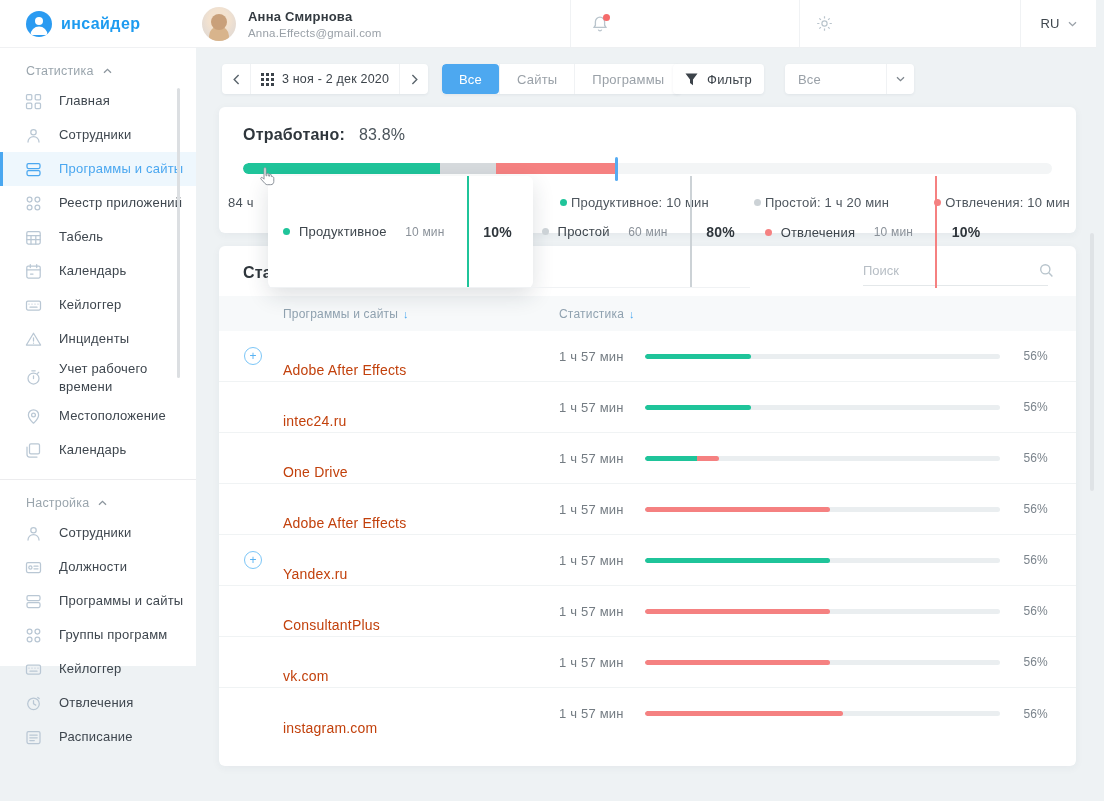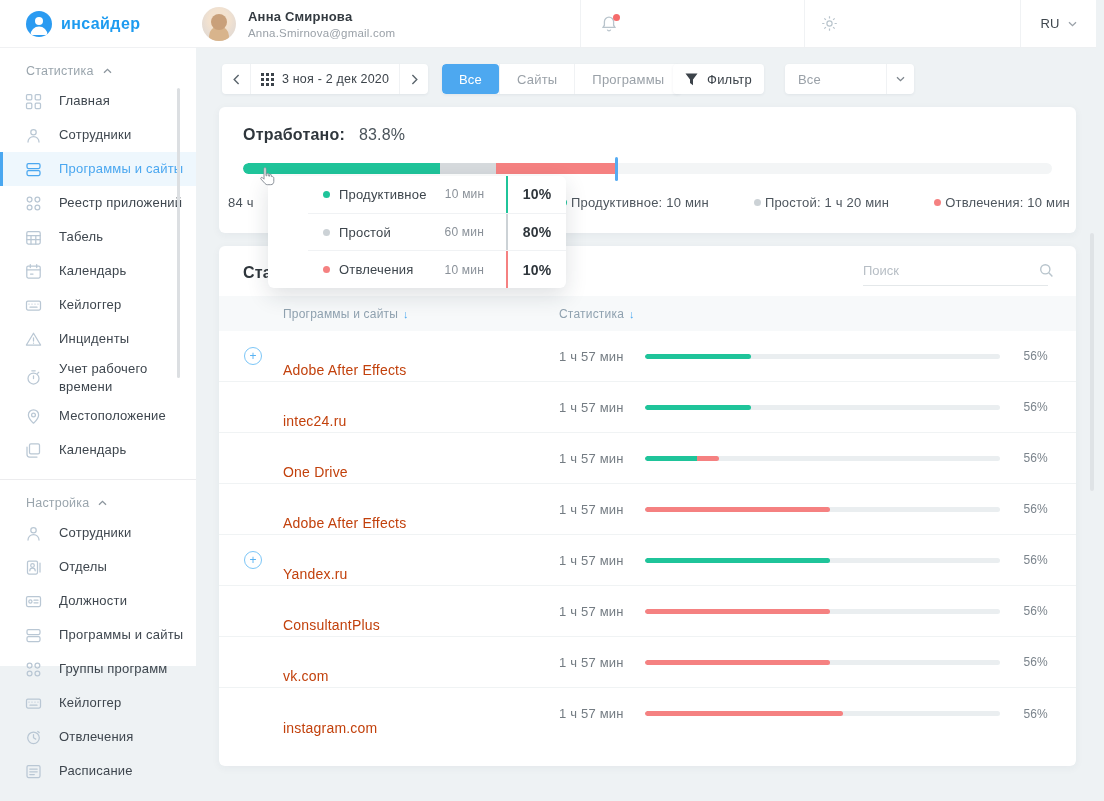--- a/index.html
+++ b/index.html
@@ -64,21 +64,21 @@
   .worked-pct { font-size:16px; color:#4b545b; }
   .pbar { position:absolute; left:24px; top:56px; width:809px; height:11px; border-radius:6px; background:#f3f5f6; display:flex; overflow:hidden; }
   .pbar .seg { height:100%; }
   .pbar .seg:first-child { border-radius:6px 0 0 6px; }
   .pmarker { position:absolute; top:50px; width:3px; height:24px; border-radius:2px; background:#55abf2; }
   .worked-left { position:absolute; left:9px; top:88px; font-size:13px; color:#4a525a; }
   .legend { position:absolute; left:341px; top:88px; display:flex; gap:45px; }
   .legend-item { display:flex; align-items:center; gap:4px; font-size:13px; color:#4e565e; white-space:nowrap; }
   .dot { width:7px; height:7px; border-radius:50%; flex:0 0 7px; }
 
-  .tooltip { position:absolute; left:49px; top:69px; width:298px; height:112px; background:#fff; border-radius:6px; box-shadow:0 8px 22px rgba(30,45,60,.14); z-index:40; display:flex; flex-direction:column;padding-left:40px; }
+  .tooltip { position:absolute; left:49px; top:69px; width:265px; height:112px; background:#fff; border-radius:6px; box-shadow:0 8px 22px rgba(30,45,60,.14); z-index:40; display:flex; flex-direction:row; }
   .tt-row { flex:1; display:flex; align-items:center; padding-left:15px; border-bottom:1px solid #f0f2f4; }
   .tt-row:last-child { border-bottom:none; }
   .tt-label { flex:1; font-size:13px; color:#3d454c; margin-left:9px; }
   .tt-time { width:58px; text-align:right; font-size:12px; color:#8a9199; margin-right:22px; }
   .tt-div { width:2px; height:100%; }
   .tt-pct { width:58px; text-align:center; font-size:14px; font-weight:bold; color:#2f363c; }
   .cursor-hand { position:absolute; left:40px; top:60px; z-index:45; }
 
   .table-card { top:198px; height:520px; z-index:2; }
   .table-title { position:absolute; left:24px; top:18px; font-size:16px; font-weight:bold; color:#2f363c; }
@@ -242,30 +242,20 @@
           <svg width="17" height="17" viewBox="0 0 17 17" fill="none" stroke="currentColor" stroke-width="1.25" stroke-linecap="round" stroke-linejoin="round">
             <circle cx="8.5" cy="5.2" r="2.7"></circle>
             <path d="M3 15a5.5 5.5 0 0 1 11 0"></path>
           </svg>
         </span>
         <span class="lbl">Сотрудники</span>
       </div>
       <div class="side-item">
         <span class="ic">
           <svg width="17" height="17" viewBox="0 0 17 17" fill="none" stroke="currentColor" stroke-width="1.25" stroke-linecap="round" stroke-linejoin="round">
-            <rect x="2.5" y="2" width="10" height="13" rx="1.4"></rect>
-            <circle cx="7.5" cy="6.5" r="1.8"></circle>
-            <path d="M4.8 11.8a2.7 2.7 0 0 1 5.4 0M15 4v9"></path>
-          </svg>
-        </span>
-        <span class="lbl">Отделы</span>
-      </div>
-      <div class="side-item">
-        <span class="ic">
-          <svg width="17" height="17" viewBox="0 0 17 17" fill="none" stroke="currentColor" stroke-width="1.25" stroke-linecap="round" stroke-linejoin="round">
             <rect x="1.5" y="3.5" width="14" height="10" rx="1.4"></rect>
             <circle cx="5.4" cy="8.5" r="1.6"></circle>
             <path d="M9 7.2h4M9 9.8h4"></path>
           </svg>
         </span>
         <span class="lbl">Должности</span>
       </div>
       <div class="side-item">
         <span class="ic">
           <svg width="17" height="17" viewBox="0 0 17 17" fill="none" stroke="currentColor" stroke-width="1.25" stroke-linecap="round" stroke-linejoin="round">
@@ -315,21 +305,21 @@
       </div>
     </nav>
   <div class="side-scrollbar"></div>
 </div>
 
 <div class="topbar">
   <div class="tb-cell user-cell">
     <div class="avatar"></div>
     <div class="user-texts">
       <span class="user-name">Анна Смирнова</span>
-      <span class="user-email">Anna.Smirnova@gmail.com</span>
+      <span class="user-email">Anna.Effects@gmail.com</span>
     </div>
   </div>
   <div class="tb-cell bell-cell">
     <span>
       <svg width="18" height="18" viewBox="0 0 18 18" fill="none" stroke="#b9c4cc" stroke-width="1.3">
           <path d="M9 2.2a4.6 4.6 0 0 0-4.6 4.6v3.4l-1.3 2.2h11.8l-1.3-2.2V6.8A4.6 4.6 0 0 0 9 2.2z"></path>
           <path d="M7.3 14.6a1.8 1.8 0 0 0 3.4 0"></path>
         </svg>
     </span>
     <span class="bell-dot"></span>

